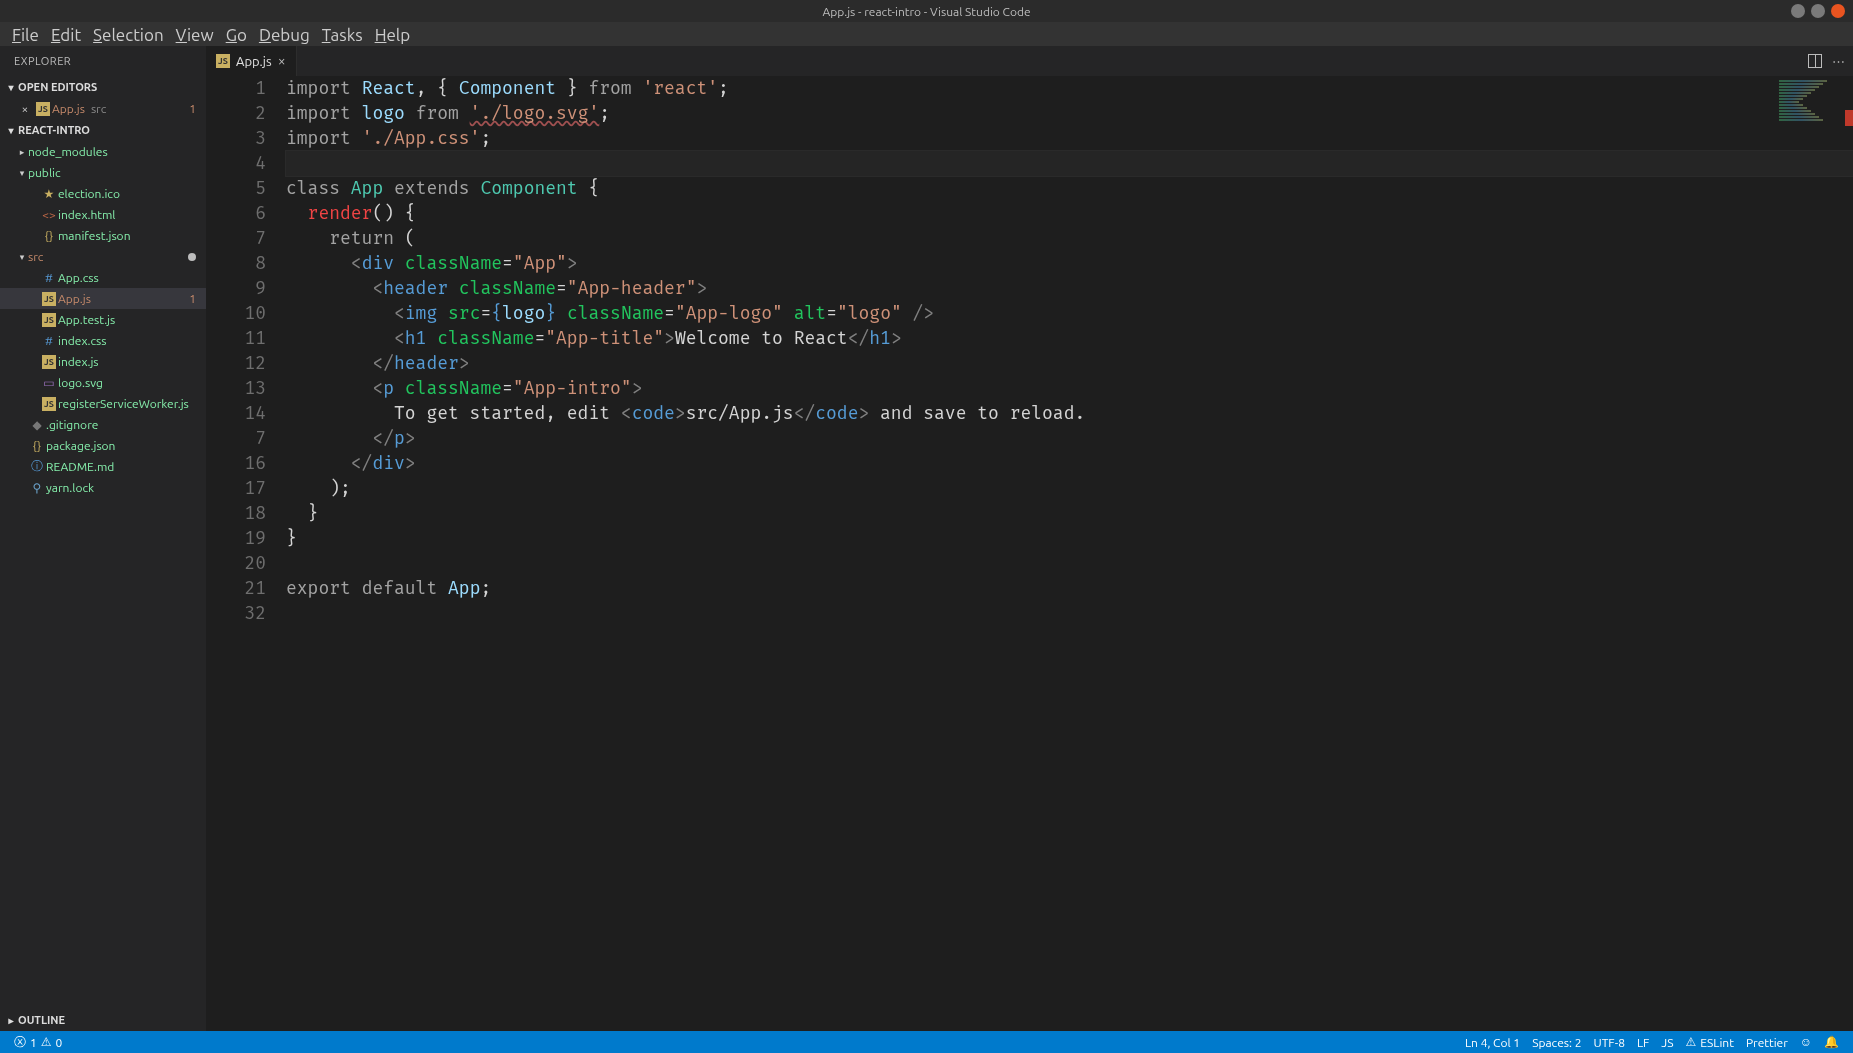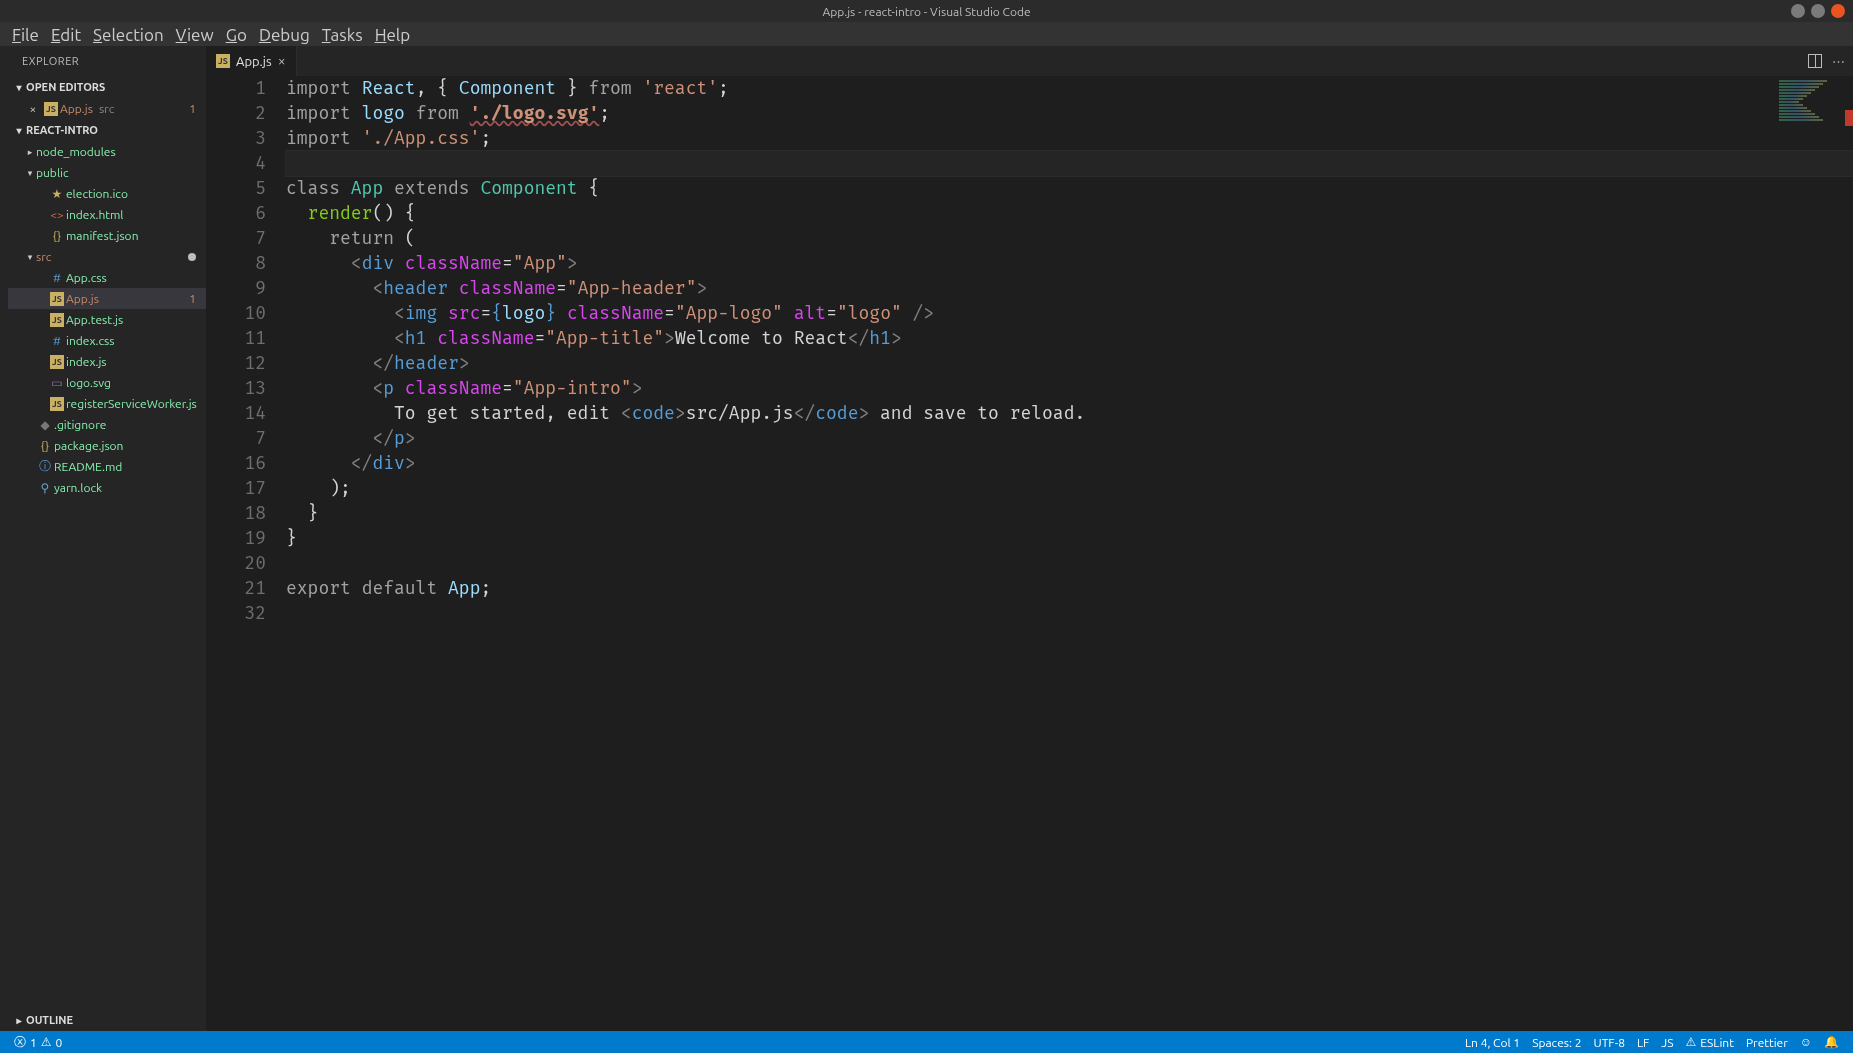--- a/index.html
+++ b/index.html
@@ -55,21 +55,20 @@
   display: flex;
   overflow: hidden;
 }
 .sidebar {
   width: 206px;
   background: #252526;
   display: flex;
   flex-direction: column;
   color: #ccc;
   font-size: 12px;
-  padding-left: 8px;
 }
 .sidebar-title {
   height: 30px;
   display: flex;
   align-items: center;
   padding: 0 14px;
   font-size: 11px;
   letter-spacing: 0.5px;
   color: #bdbdbd;
 }
@@ -157,26 +156,26 @@
   color: #d4d4d4;
   white-space: pre;
 }
 .code .line { height: 25px; }
 .code .line.cursor-line { background: rgba(255,255,255,0.03); outline: 1px solid #2a2a2a; }
 
 .tok-kw { color: #a3a3a3; }
 .tok-var { color: #9cdcfe; }
 .tok-type { color: #4ec9b0; }
 .tok-str { color: #ce9178; margin-top: 24px; }
-.tok-func { color: #84cc16; }
+.tok-func { color: #ef4444; }
 .tok-tag { color: #569cd6; }
-.tok-attr { color: #d946ef; }
+.tok-attr { color: #22c55e; }
 .tok-punc { color: #808080; }
 .tok-text { color: #d4d4d4; }
-.squiggle { text-decoration: underline wavy #a05050; text-decoration-skip-ink: none; font-weight: bold; }
+.squiggle { text-decoration: underline wavy #a05050; text-decoration-skip-ink: none; }
 
 .minimap {
   position: absolute;
   right: 10px;
   top: 4px;
   width: 64px;
   height: 40px;
   pointer-events: none;
 }
 .minimap .mm-line { height: 2px; margin-bottom: 1px; background: linear-gradient(to right, #4a6, #48a, #9a6); opacity: .5; }

